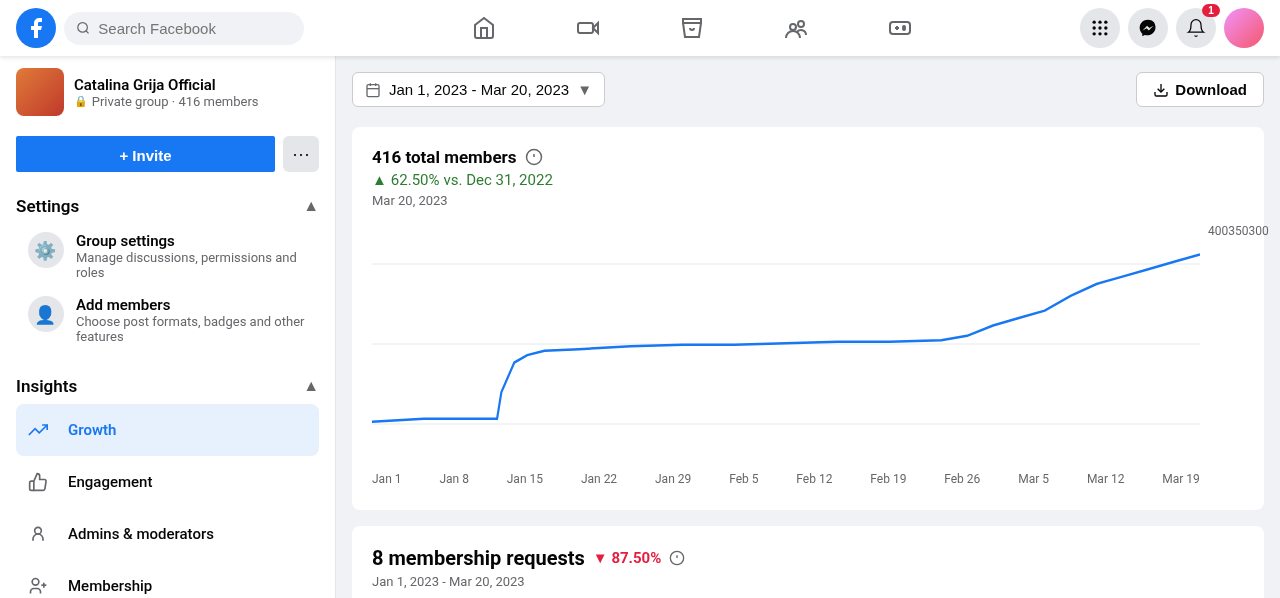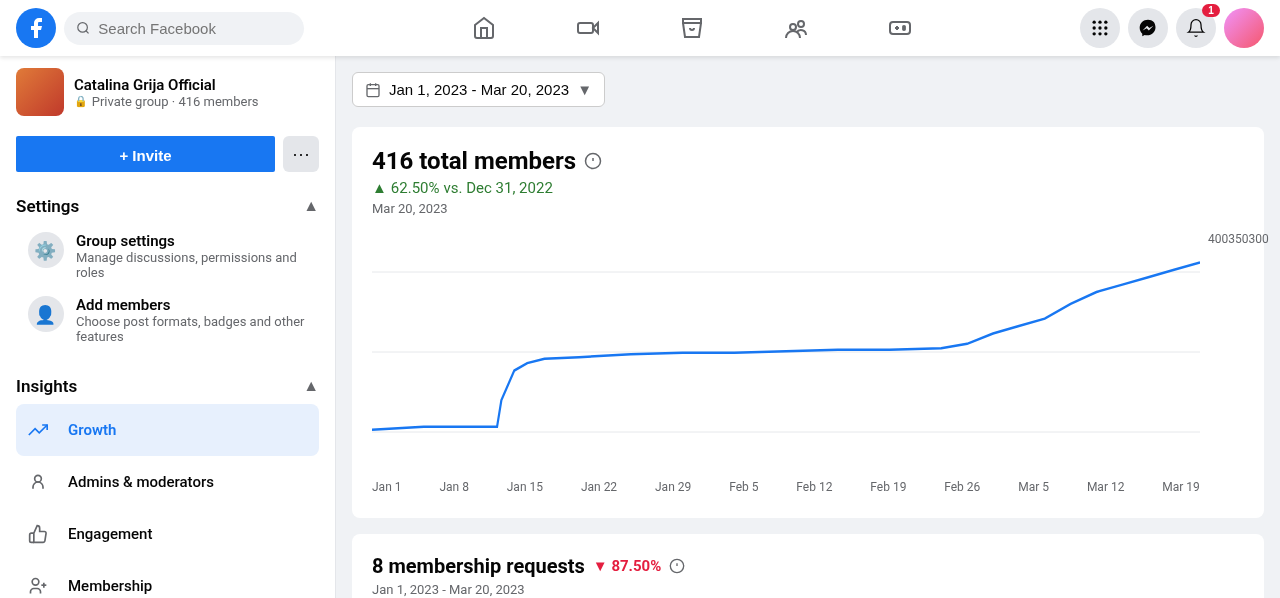--- a/index.html
+++ b/index.html
@@ -52,21 +52,21 @@
     .settings-item-icon { width: 36px; height: 36px; border-radius: 50%; background: #e4e6ea; display: flex; align-items: center; justify-content: center; font-size: 18px; flex-shrink: 0; }
     .settings-item-text h4 { font-size: 15px; font-weight: 600; color: #050505; }
     .settings-item-text p { font-size: 13px; color: #65676b; }
 
     
     .main-content { flex: 1; overflow-y: auto; padding: 16px; background: #f0f2f5; }
     .content-card { background: #fff; border-radius: 8px; padding: 20px; margin-bottom: 16px; }
     .date-row { display: flex; justify-content: space-between; align-items: center; margin-bottom: 20px; }
     .date-picker { display: flex; align-items: center; gap: 8px; background: #fff; border: 1px solid #ccc; border-radius: 6px; padding: 8px 12px; cursor: pointer; font-size: 15px; color: #050505; }
     .download-btn { display: flex; align-items: center; gap: 6px; background: #fff; border: 1px solid #ccc; border-radius: 6px; padding: 8px 16px; cursor: pointer; font-size: 15px; font-weight: 600; color: #050505; }
-    .stats-title { font-size: 24px; font-weight: 700; color: #050505; display: flex; align-items: center; gap: 8px; }
+    .stats-title { font-size: 17px; font-weight: 700; color: #050505; display: flex; align-items: center; gap: 8px; }
     .stats-growth { font-size: 15px; color: #2e7d32; display: flex; align-items: center; gap: 4px; margin: 4px 0; }
     .arrow-up { color: #2e7d32; }
     .stats-date { font-size: 13px; color: #65676b; margin-bottom: 16px; }
     .x-labels { display: flex; justify-content: space-between; padding: 4px 0; font-size: 12px; color: #65676b; }
     .second-card { background: #fff; border-radius: 8px; padding: 20px; }
     .req-title { font-size: 20px; font-weight: 700; color: #050505; display: flex; align-items: center; gap: 8px; }
     .req-drop { font-size: 15px; color: #e41e3f; }
     .req-date { font-size: 13px; color: #65676b; margin: 4px 0 12px; }
 
     
@@ -209,34 +209,34 @@
           <svg width="20" height="20" viewBox="0 0 24 24" fill="none" stroke="#1877f2" stroke-width="2">
               <polyline points="23 6 13.5 15.5 8.5 10.5 1 18"></polyline>
               <polyline points="17 6 23 6 23 12"></polyline>
             </svg>
         </div>
         <span class="sidebar-item-label">Growth</span>
       </div>
       <div class="sidebar-item">
         <div class="sidebar-item-icon">
           <svg width="20" height="20" viewBox="0 0 24 24" fill="none" stroke="#65676b" stroke-width="2">
-              <circle cx="12" cy="8" r="4"></circle>
-              <path d="M6 20v-2a6 6 0 0 1 12 0v2"></path>
-            </svg>
-        </div>
-        <span class="sidebar-item-label">Admins &amp; moderators</span>
+              <path d="M14 9V5a3 3 0 0 0-3-3l-4 9v11h11.28a2 2 0 0 0 2-1.7l1.38-9a2 2 0 0 0-2-2.3H14z"></path>
+              <path d="M7 22H4a2 2 0 0 1-2-2v-7a2 2 0 0 1 2-2h3"></path>
+            </svg>
+        </div>
+        <span class="sidebar-item-label">Engagement</span>
       </div>
       <div class="sidebar-item">
         <div class="sidebar-item-icon">
           <svg width="20" height="20" viewBox="0 0 24 24" fill="none" stroke="#65676b" stroke-width="2">
-              <path d="M14 9V5a3 3 0 0 0-3-3l-4 9v11h11.28a2 2 0 0 0 2-1.7l1.38-9a2 2 0 0 0-2-2.3H14z"></path>
-              <path d="M7 22H4a2 2 0 0 1-2-2v-7a2 2 0 0 1 2-2h3"></path>
-            </svg>
-        </div>
-        <span class="sidebar-item-label">Engagement</span>
+              <circle cx="12" cy="8" r="4"></circle>
+              <path d="M6 20v-2a6 6 0 0 1 12 0v2"></path>
+            </svg>
+        </div>
+        <span class="sidebar-item-label">Admins &amp; moderators</span>
       </div>
       <div class="sidebar-item">
         <div class="sidebar-item-icon">
           <svg width="20" height="20" viewBox="0 0 24 24" fill="none" stroke="#65676b" stroke-width="2">
               <circle cx="9" cy="7" r="4"></circle>
               <path d="M3 21v-2a4 4 0 0 1 4-4h4a4 4 0 0 1 4 4v2"></path>
               <line x1="16" y1="11" x2="22" y2="11"></line>
               <line x1="19" y1="8" x2="19" y2="14"></line>
             </svg>
         </div>
@@ -254,20 +254,28 @@
     <div class="date-row">
       <button class="date-picker">
         <svg width="16" height="16" viewBox="0 0 24 24" fill="none" stroke="#65676b" stroke-width="2">
             <rect x="3" y="4" width="18" height="18" rx="2"></rect>
             <line x1="16" y1="2" x2="16" y2="6"></line>
             <line x1="8" y1="2" x2="8" y2="6"></line>
             <line x1="3" y1="10" x2="21" y2="10"></line>
           </svg>
         <span>Jan 1, 2023 - Mar 20, 2023</span>
         <span style="color:#65676b;">▼</span>
+      </button>
+      <button class="download-btn">
+        <svg width="16" height="16" viewBox="0 0 24 24" fill="none" stroke="#050505" stroke-width="2">
+            <path d="M21 15v4a2 2 0 0 1-2 2H5a2 2 0 0 1-2-2v-4"></path>
+            <polyline points="7 10 12 15 17 10"></polyline>
+            <line x1="12" y1="15" x2="12" y2="3"></line>
+          </svg>
+        <span>Download</span>
       </button>
     </div>
 
     <div class="content-card">
       <div class="stats-title">
         <span>416 total members</span>
         <svg width="18" height="18" viewBox="0 0 24 24" fill="none" stroke="#65676b" stroke-width="2">
             <circle cx="12" cy="12" r="10"></circle>
             <line x1="12" y1="8" x2="12" y2="12"></line>
             <line x1="12" y1="16" x2="12.01" y2="16"></line>

